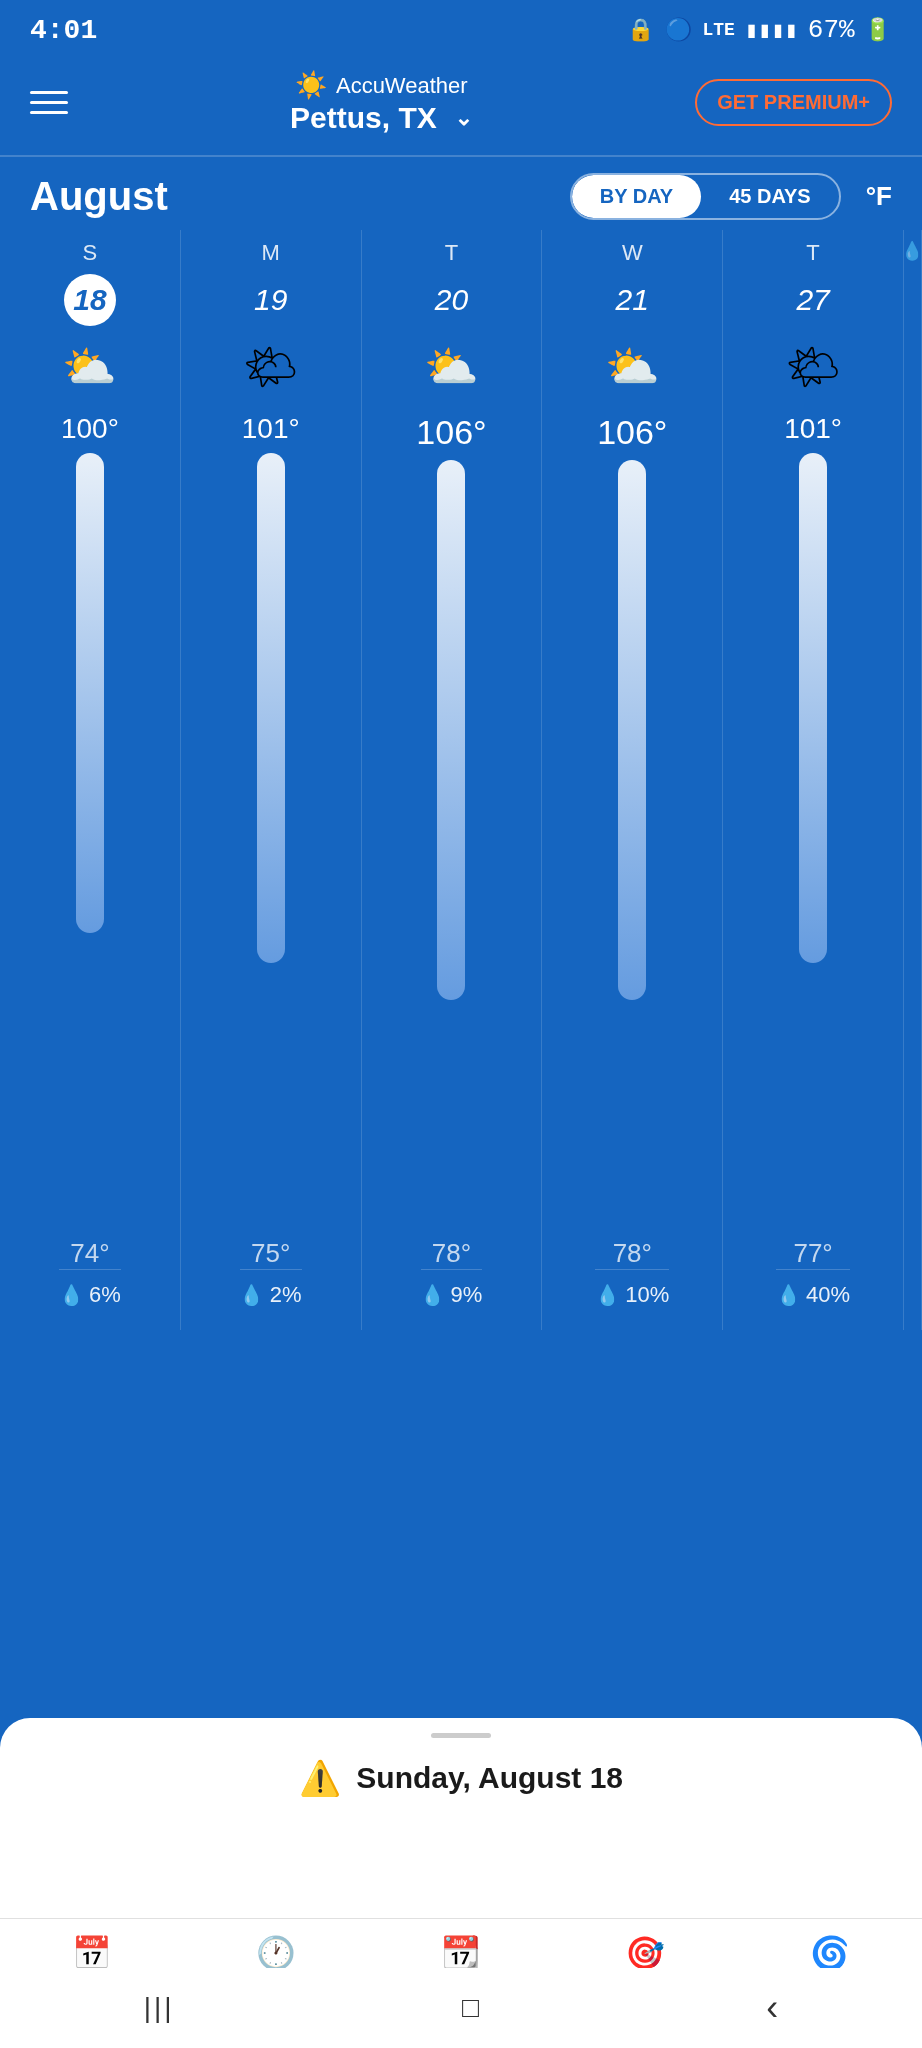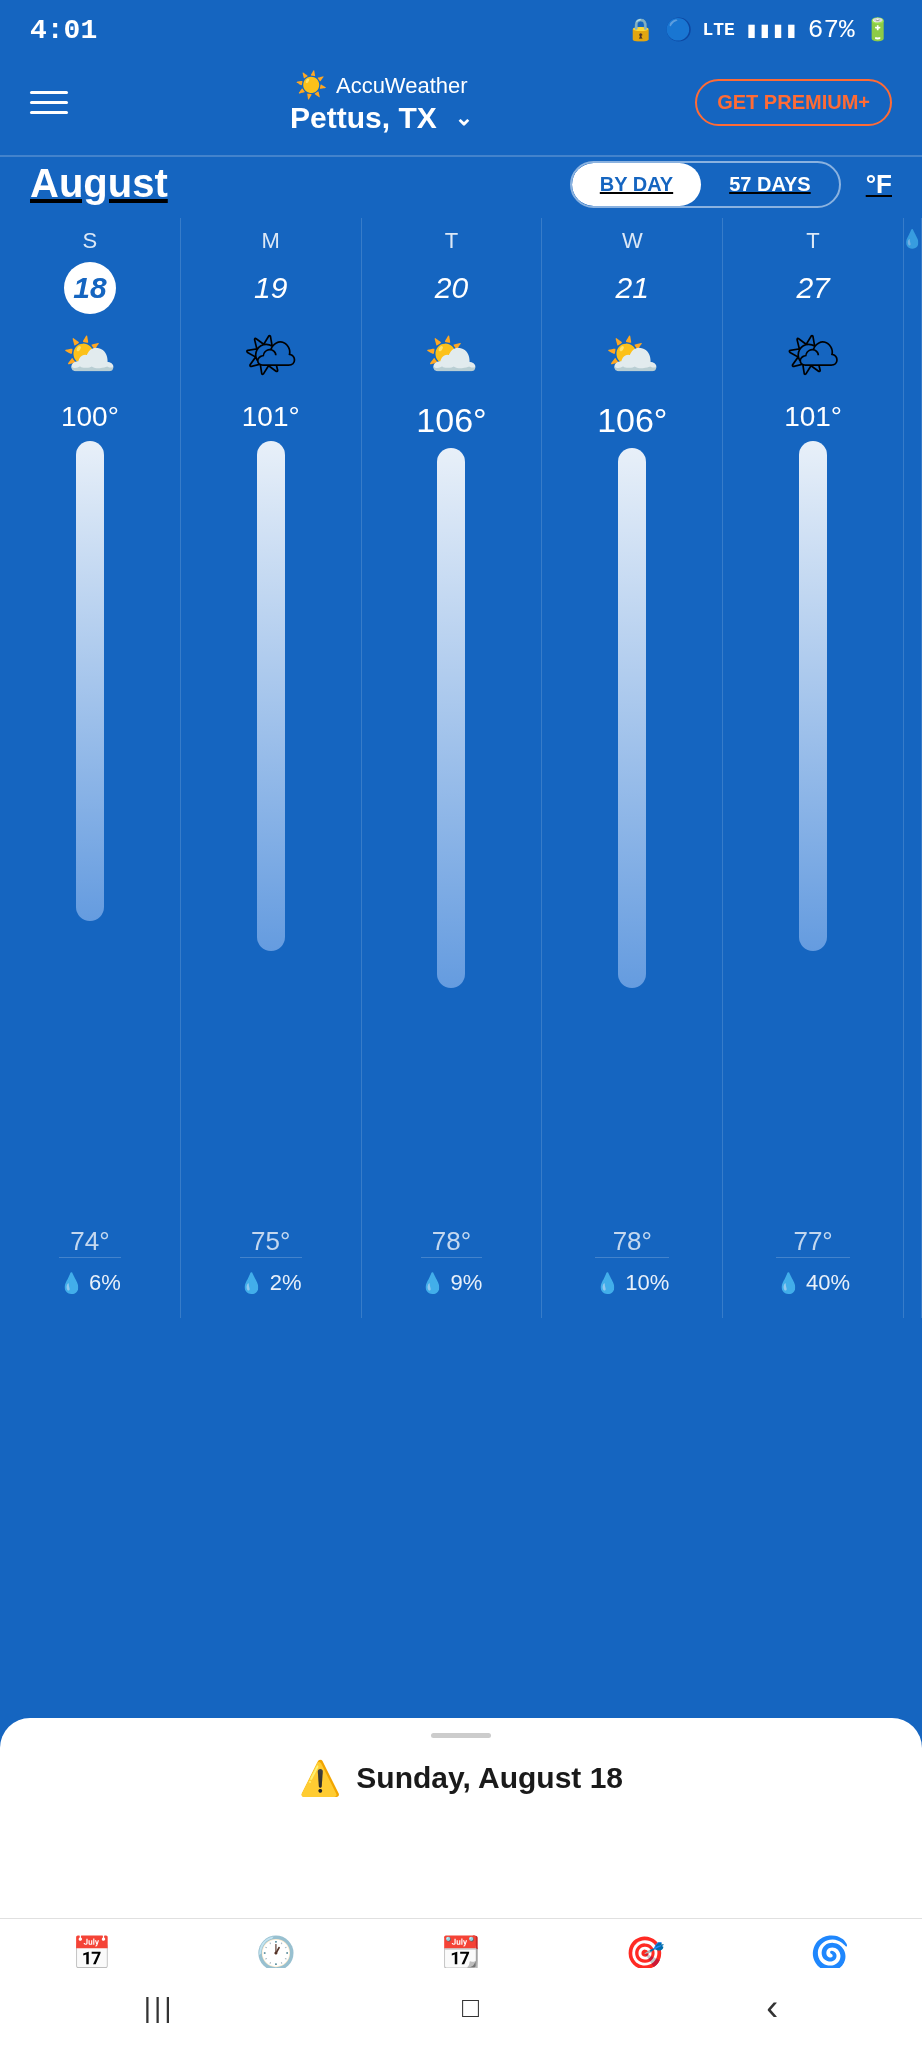--- a/index.html
+++ b/index.html
@@ -101,25 +101,24 @@
 
     
     .divider {
       height: 2px;
       background: rgba(255,255,255,0.2);
       margin: 0;
     }
 
     
     .month-section {
-      padding: 4px 30px 10px;
-      display: flex;
-      align-items: flex-start;
+      padding: 16px 30px 10px;
+      display: flex;
+      align-items: center;
       justify-content: space-between;
-      text-decoration: underline;
     }
     .month-label {
       color: white;
       font-size: 40px;
       font-weight: 700;
     }
     .view-toggle {
       display: flex;
       background: transparent;
       border: 2.5px solid rgba(255,255,255,0.5);
@@ -368,21 +367,21 @@
   <button class="premium-btn">GET PREMIUM+</button>
 </div>
 
 <div class="divider"></div>
 
 <div class="month-section">
   <span class="month-label">August</span>
   <div style="display:flex;align-items:center;gap:10px;">
     <div class="view-toggle">
       <button class="toggle-btn active">BY DAY</button>
-      <button class="toggle-btn">57 DAYS</button>
+      <button class="toggle-btn">45 DAYS</button>
     </div>
     <span class="unit-btn">°F</span>
   </div>
 </div>
 
 <div class="days-container">
 
   <div class="day-column">
     <span class="day-letter">S</span>
     <div class="day-number today">18</div>

